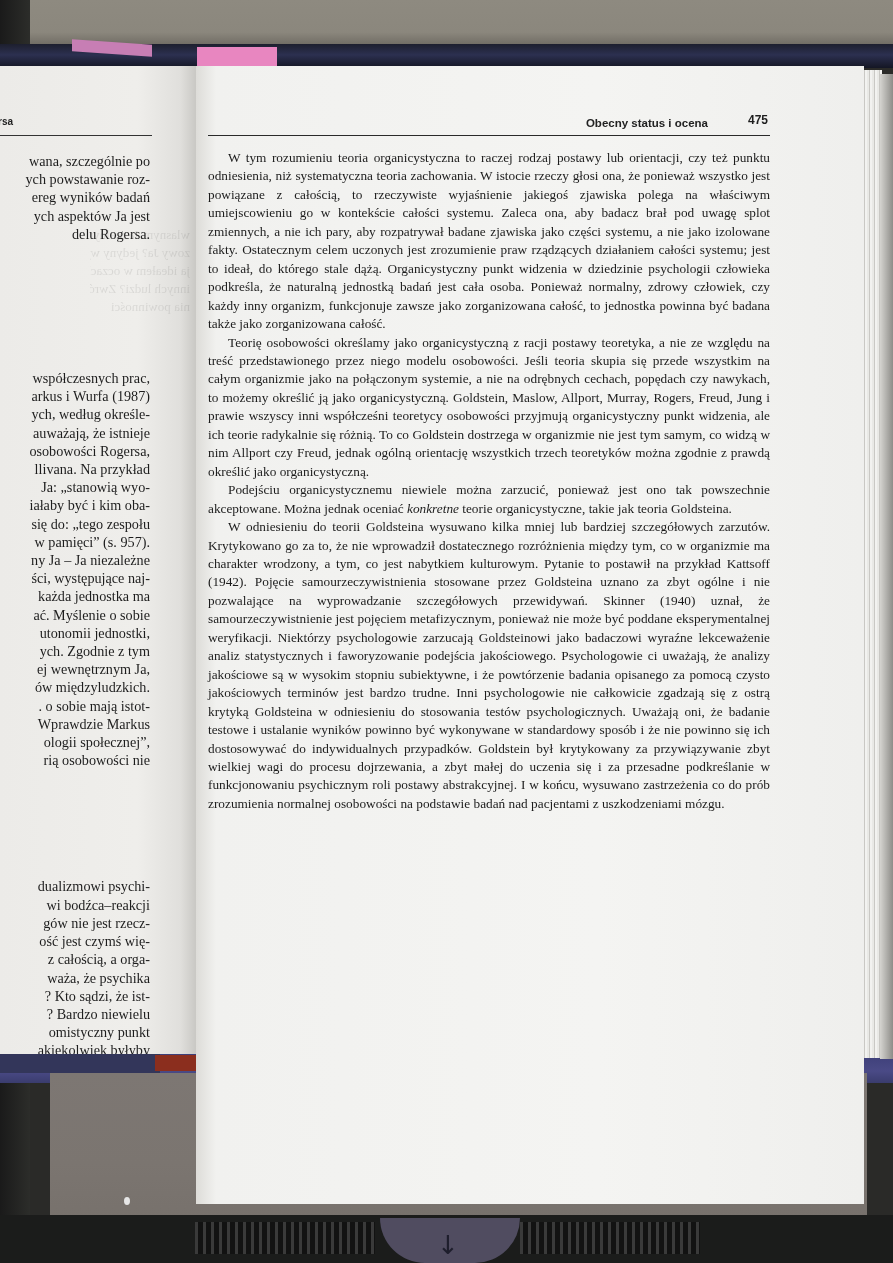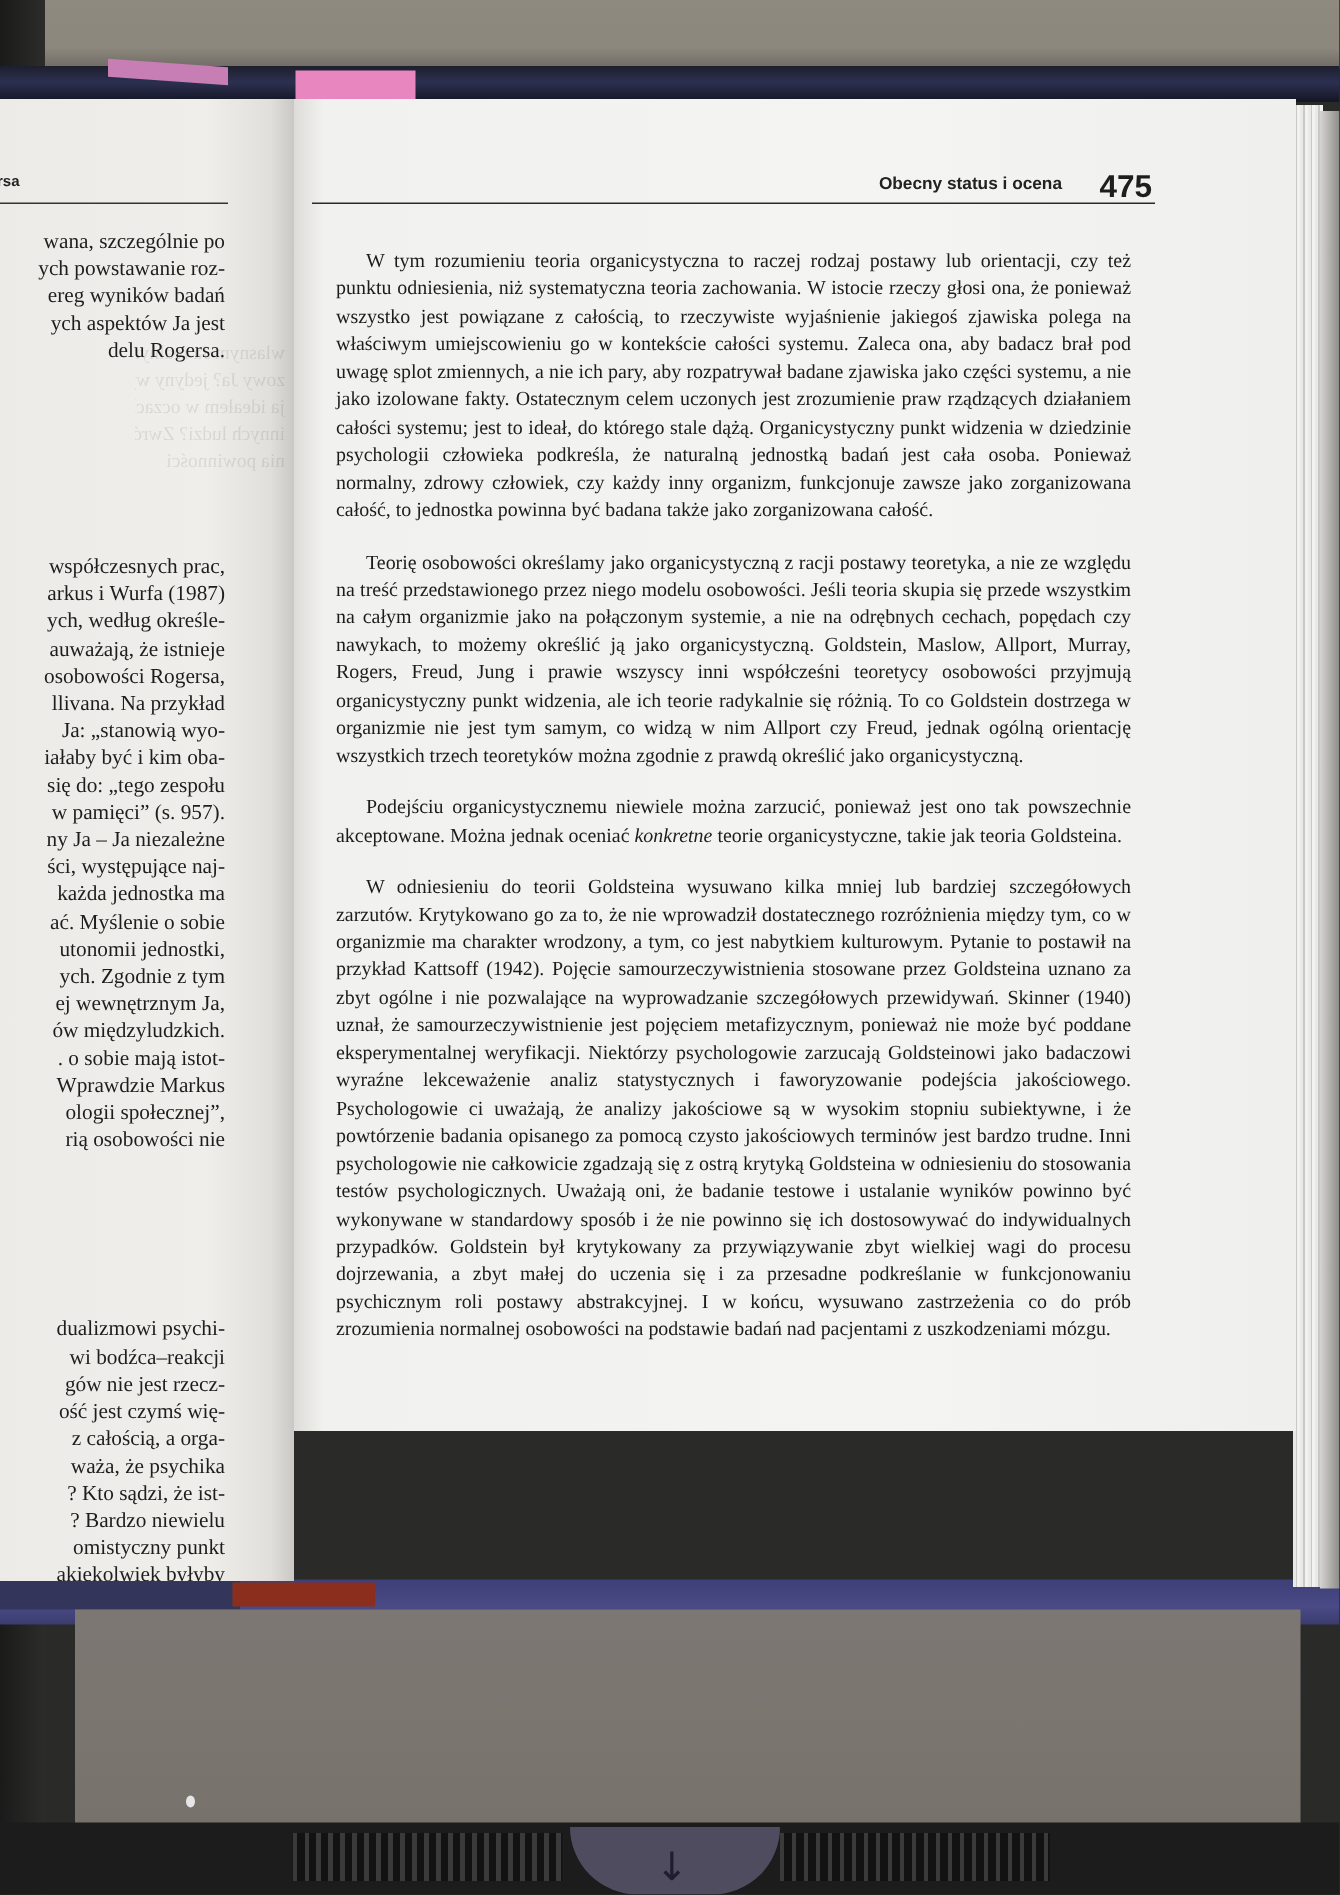--- a/index.html
+++ b/index.html
@@ -43,35 +43,35 @@
   .page-left .rule { position: absolute; left: 0; top: 69px; width: 152px; height: 1px; background: #333; }
   .left-text { position: absolute; right: 46px; top: 86px; width: 400px; text-align: right;
     font-size: 14.2px; line-height: 18.2px; color: #1d1d1d; white-space: nowrap; }
   .left-text .blk { margin: 0; }
   .left-text .gap { height: 54px; }
   .left-text .gap2 { height: 90px; }
   .ghost { position: absolute; left: 90px; width: 100px; font-size: 13px; color: rgba(0,0,0,0.09);
     line-height: 18px; transform: scaleX(-1); white-space: nowrap; overflow: hidden; }
 
   
-  .page-right { position: absolute; left: 196px; top: 66px; width: 668px; height: 888px;
+  .page-right { position: absolute; left: 196px; top: 66px; width: 668px; height: 1138px;
     background: linear-gradient(90deg,#dddcd8 0%,#f1f1ef 3%,#f4f4f2 60%,#efefed 100%); overflow: hidden; }
   .page-edge { position: absolute; left: 862px; top: 70px; width: 20px; height: 988px;
     background: repeating-linear-gradient(90deg,#e9e9e6 0 2px,#c9c8c4 2px 3px,#f2f2f0 3px 5px); }
   .page-edge2 { position: absolute; left: 880px; top: 74px; width: 13px; height: 985px;
     background: linear-gradient(90deg,#d5d4d0,#8d8c88); }
   .header { position: absolute; left: 12px; top: 47px; width: 560px; height: 20px; }
   .header .section { position: absolute; right: 60px; top: 4px; font-size: 11.5px; font-weight: bold;
     color: #222; font-family: "Liberation Sans", sans-serif; }
-  .header .pageno { position: absolute; right: 0; top: 0; font-size: 21px; font-weight: bold;
+  .header .pageno { position: absolute; right: 0; top: 0; font-size: 12px; font-weight: bold;
     color: #1e1e1e; font-family: "Liberation Sans", sans-serif; }
   .header-rule { position: absolute; left: 12px; top: 69px; width: 562px; height: 1px; background:#2a2a2a; }
   .body-text { position: absolute; left: 12px; top: 83px; width: 562px; font-size: 13.3px;
     line-height: 18.45px; color: #1c1c1c; text-align: justify; }
-  .body-text p { margin: 16px; text-indent: 20px; }
+  .body-text p { margin: 0; text-indent: 20px; }
   .body-text em { font-style: italic; }
 </style>
 </head>
 <body>
 
 <div class="scanner-left-strip"></div>
 <div class="scanner-lid"></div>
 <div class="cover-top"></div>
 <div class="tab-pink-left"></div>
 <div class="tab-pink"></div>

